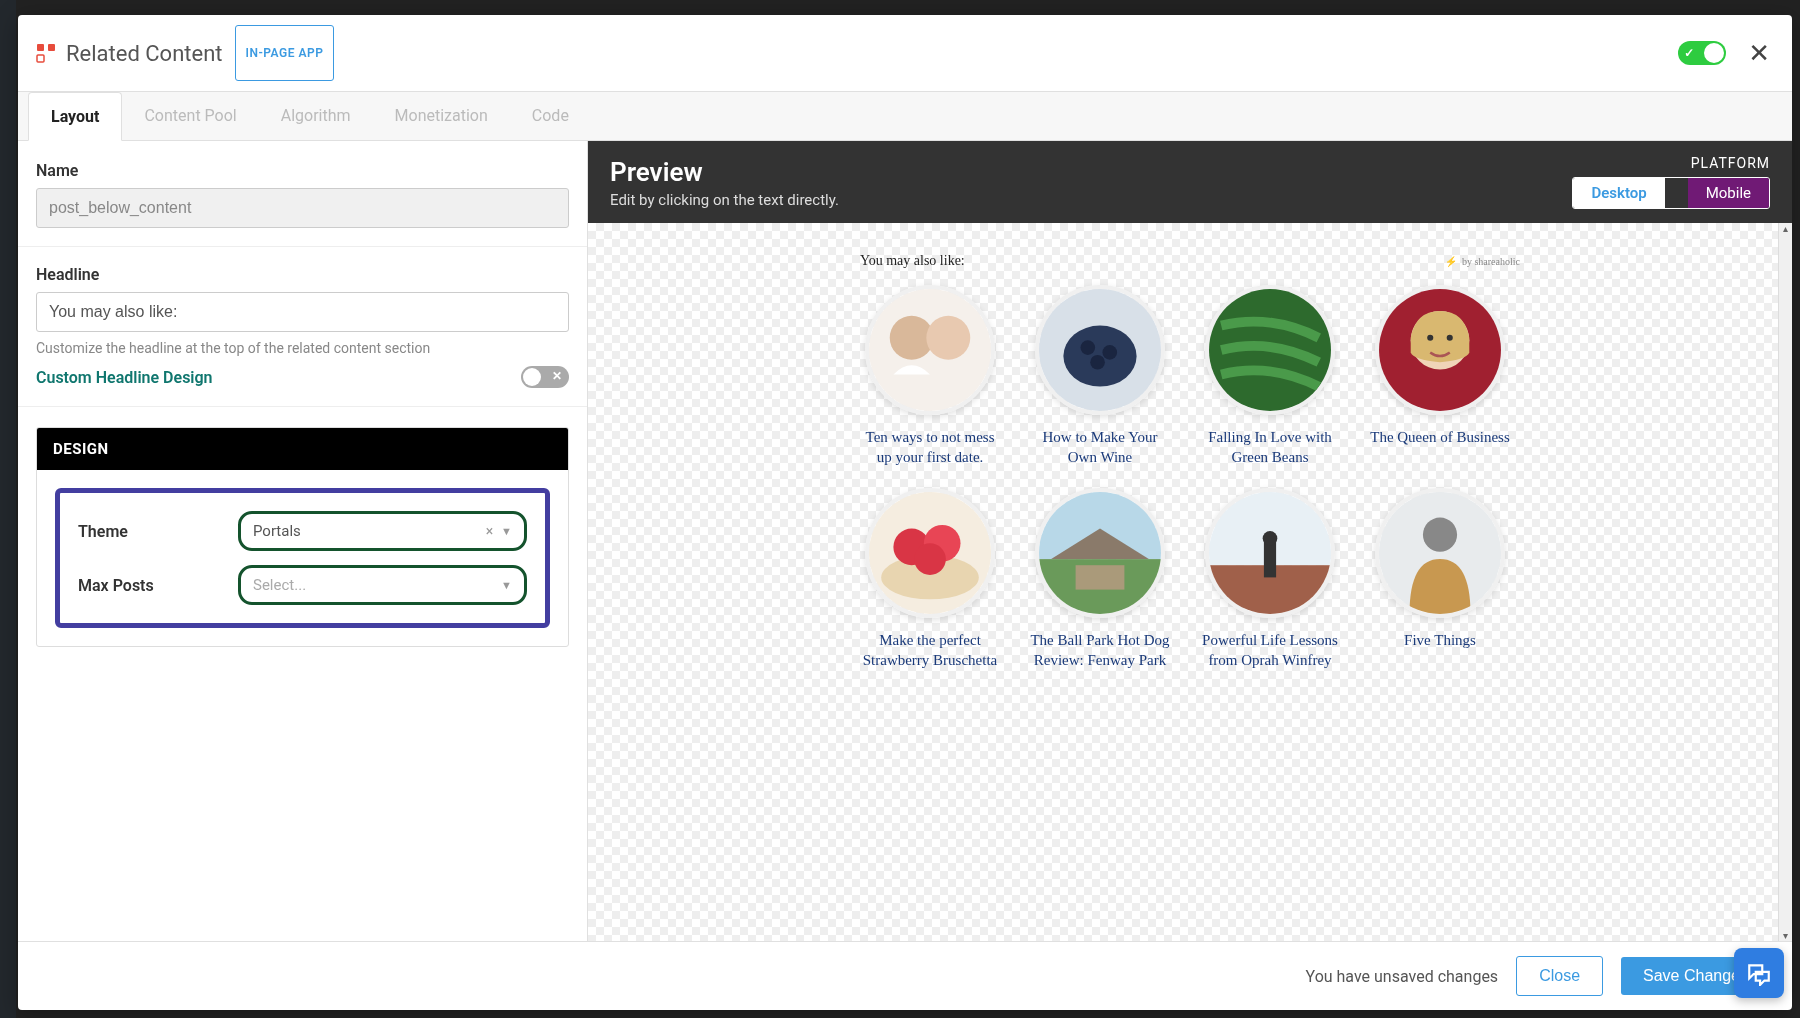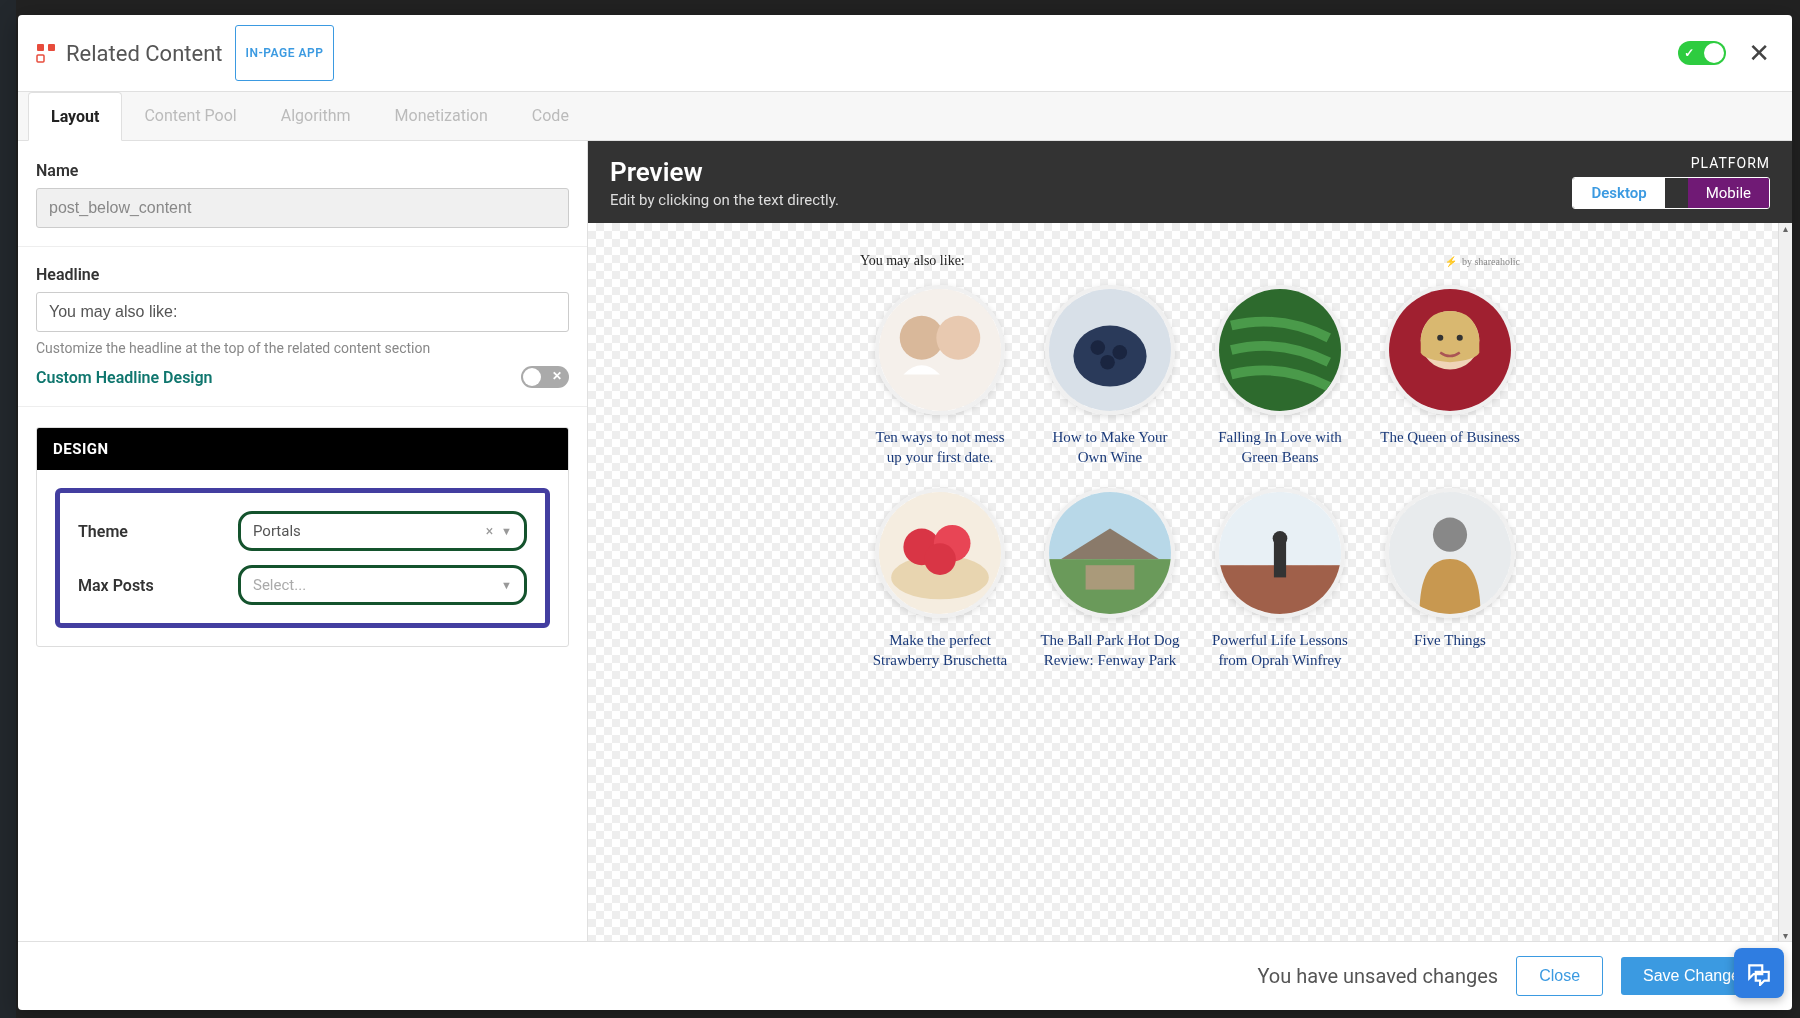--- a/index.html
+++ b/index.html
@@ -68,28 +68,28 @@
 
 .preview-canvas { flex: 1; background-image: linear-gradient(45deg,#eee 25%,transparent 25%),linear-gradient(-45deg,#eee 25%,transparent 25%),linear-gradient(45deg,transparent 75%,#eee 75%),linear-gradient(-45deg,transparent 75%,#eee 75%); background-size: 16px 16px; background-position: 0 0,0 8px,8px -8px,-8px 0; display: flex; align-items: flex-start; justify-content: center; padding: 30px 20px; overflow-y: auto; position: relative; }
 .preview-scrollbar { position: absolute; right: 0; top: 0; width: 14px; height: 100%; background: #f0f0f0; border-left: 1px solid #ddd; }
 .preview-scrollbar .thumb-up { position:absolute; top:0; left:0; width:100%; text-align:center; font-size:10px; color:#666; }
 .preview-scrollbar .thumb-dn { position:absolute; bottom:0; left:0; width:100%; text-align:center; font-size:10px; color:#666; }
 
 .preview-inner { width: 660px; }
 .pv-top { display: flex; justify-content: space-between; align-items: center; font-family: Georgia, serif; margin-bottom: 16px; }
 .pv-headline { font-size: 14px; color: #222; }
 .pv-attr { font-size: 10px; color: #888; display:flex; align-items:center; gap:4px; }
-.pv-grid { display: flex; flex-wrap: wrap; gap: 20px 30px; justify-content: flex-end; }
+.pv-grid { display: flex; flex-wrap: wrap; gap: 20px 30px; justify-content: flex-start; }
 .pv-card { width: 140px; text-align: center; }
 .pv-circle { width: 130px; height: 130px; border-radius: 50%; border: 4px solid #f0f0f0; box-shadow: 0 2px 6px rgba(0,0,0,0.12); margin: 0 auto 12px; overflow: hidden; display:flex; align-items:center; justify-content:center; }
 .pv-circle svg { width:100%; height:100%; }
 .pv-title { font-family: Georgia, serif; font-size: 15px; color: #1a3a7a; line-height: 1.35; }
 
 .modal-footer { border-top: 1px solid #e0e0e0; padding: 14px 22px; display: flex; align-items: center; justify-content: flex-end; gap: 18px; }
-.footer-msg { font-size: 20px; color: #555; }
+.footer-msg { font-size: 16px; color: #555; }
 .btn { padding: 10px 22px; font-size: 16px; border-radius: 3px; cursor: pointer; }
 .btn-close { border: 1px solid #3b9ae1; color: #3b9ae1; background: #fff; }
 .btn-save { border: none; background: #3b9ae1; color: #fff; }
 
 .chat-widget { position: absolute; right: 16px; bottom: 20px; width: 50px; height: 50px; background: #2f7de1; border-radius: 8px; display: flex; align-items: center; justify-content: center; box-shadow: 0 3px 10px rgba(0,0,0,0.25); }
 .chat-widget svg { width: 26px; height: 26px; stroke: #fff; fill: none; stroke-width: 2; }
 </style>
 </head>
 <body>
 

